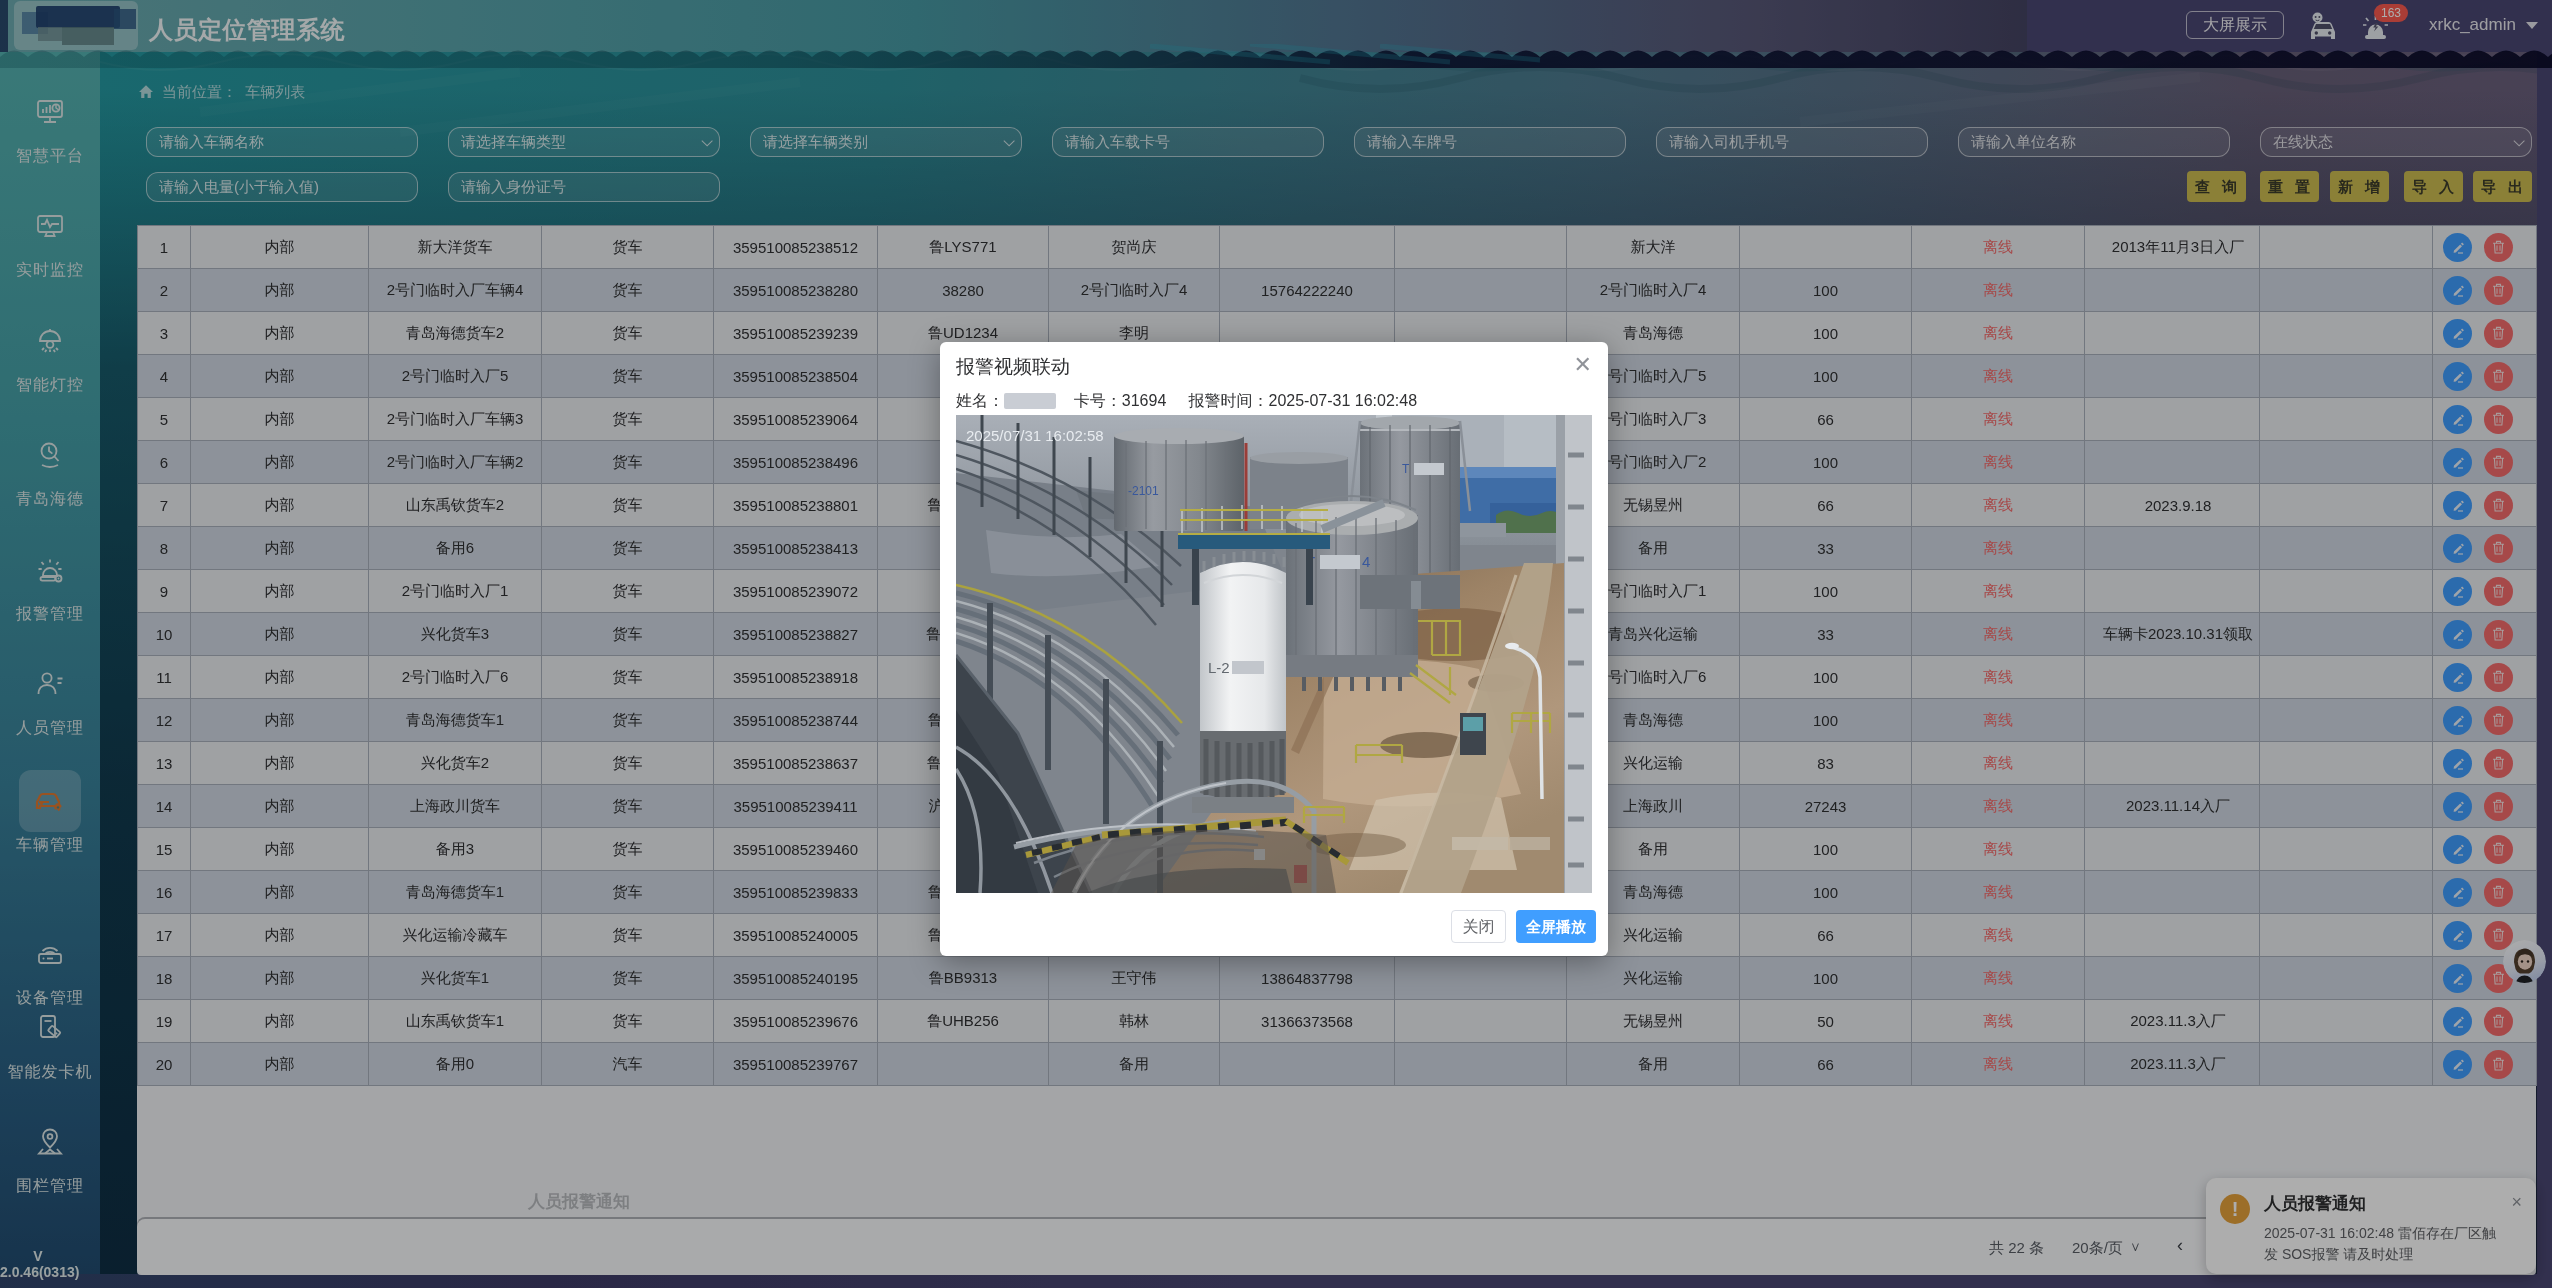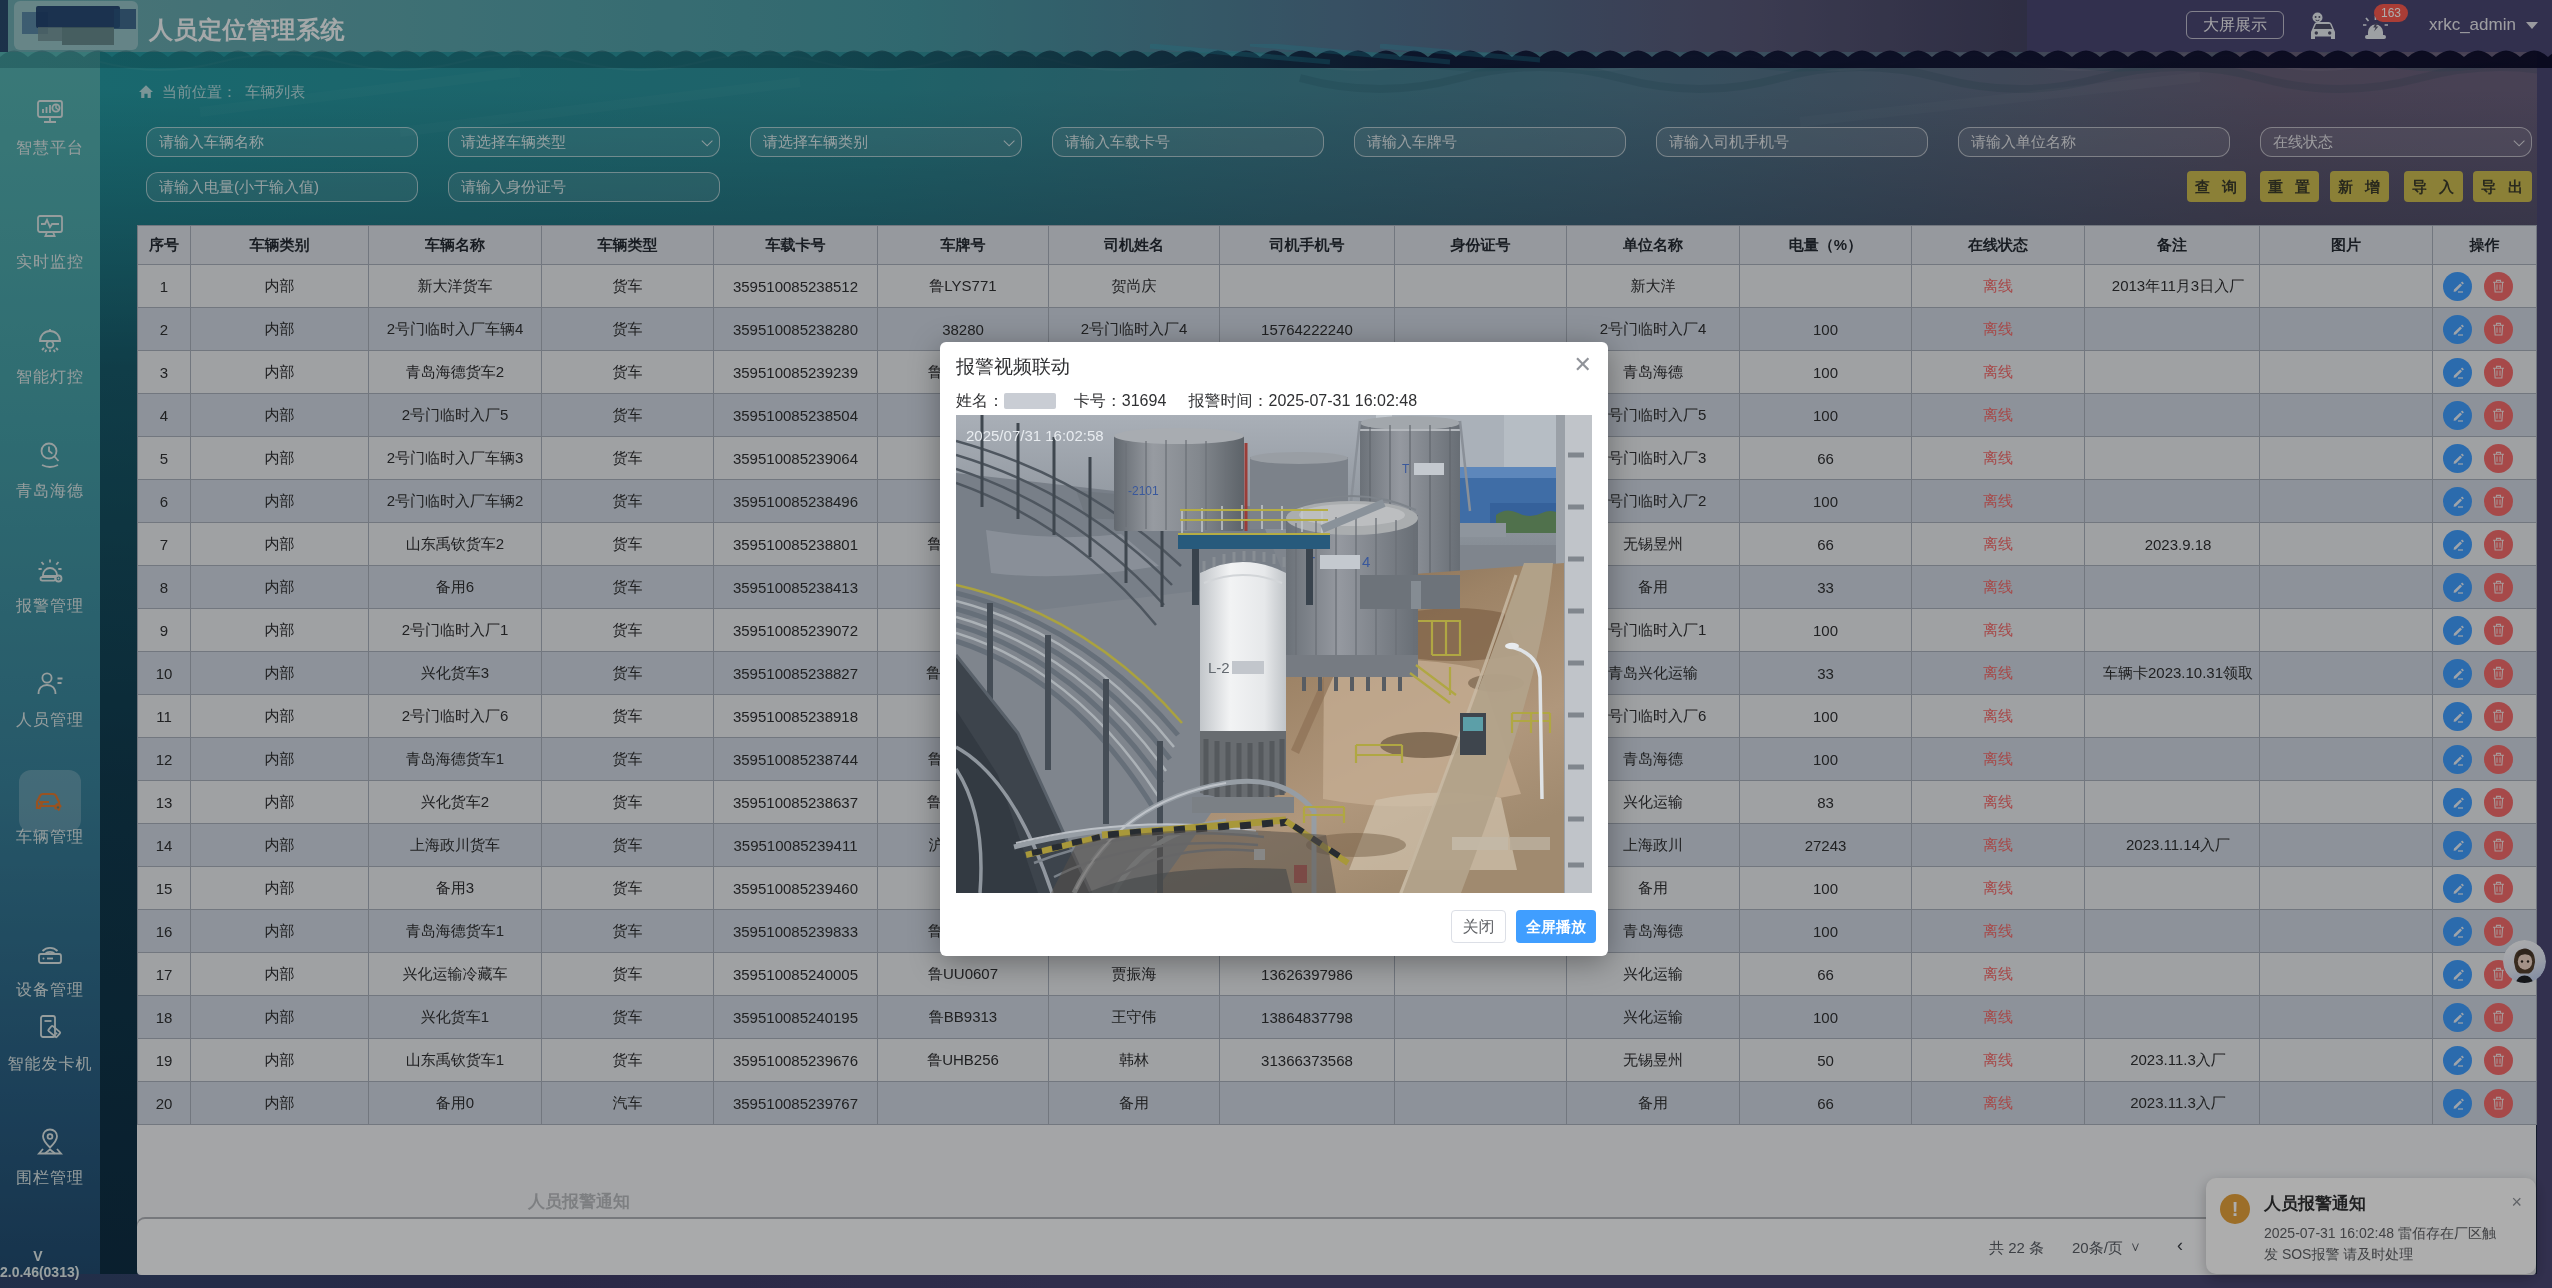--- a/index.html
+++ b/index.html
@@ -20,21 +20,21 @@
 .hicon{position:absolute;top:13px;color:#e8ecf2}
 .badge{position:absolute;left:2366px;top:4px;min-width:34px;height:18px;background:#fb5a50;border-radius:9px;color:#fff;
  font-size:12px;text-align:center;line-height:18px;padding:0 4px}
 .uname{position:absolute;left:2421px;top:15px;color:rgba(255,255,255,0.88);font-size:17px}
 .caret{position:absolute;left:2518px;top:22px;width:0;height:0;border-left:6px solid transparent;border-right:6px solid transparent;border-top:7px solid rgba(255,255,255,0.85)}
 .band{position:absolute;left:0;top:44px;width:2552px;height:24px;z-index:2}
 
 .sidebar{position:absolute;left:0;top:52px;width:100px;height:1222px;
  background:linear-gradient(180deg,#55b3b1 0%,#46a0a8 30%,#39829b 60%,#2a5f83 85%,#224c71 100%);z-index:1}
 .mi{position:absolute;left:0;width:100px;text-align:center;color:#dde8e8}
-.mi .lbl{font-size:16px;margin-top:6px;letter-spacing:1px}
+.mi .lbl{font-size:16px;margin-top:14px;letter-spacing:1px}
 .mi svg{display:inline-block}
 .sel{position:absolute;left:19px;width:62px;height:62px;background:rgba(255,255,255,0.22);border-radius:12px}
 .ver{position:absolute;left:0;top:1196px;width:76px;text-align:center;color:#e2ecec;font-size:14px;font-weight:bold}
 
 .content{position:absolute;left:100px;top:52px;width:2437px;height:1222px;z-index:1;
  background-image:linear-gradient(to bottom,rgba(10,28,52,0) 3%,rgba(10,28,52,0.5) 26%,rgba(10,28,52,0.75) 60%,rgba(10,28,52,0.85) 100%),
  linear-gradient(100deg,#259aa2 0%,#2f909a 30%,#50798e 58%,#686079 82%,#6d6181 100%)}
 .waves{position:absolute;left:0;top:0;width:2437px;height:90px;opacity:.5}
 .crumb{position:absolute;left:38px;top:31px;color:rgba(255,255,255,0.66);font-size:15px}
 .crumb svg{vertical-align:-2px;margin-right:8px}
@@ -234,37 +234,20 @@
         <col style="width:175px">
         <col style="width:172px">
         <col style="width:173px">
         <col style="width:172px">
         <col style="width:173px">
         <col style="width:175px">
         <col style="width:173px">
         <col style="width:104px">
       </colgroup>
 <tbody>
-        <tr>
-          <th>序号</th>
-          <th>车辆类别</th>
-          <th>车辆名称</th>
-          <th>车辆类型</th>
-          <th>车载卡号</th>
-          <th>车牌号</th>
-          <th>司机姓名</th>
-          <th>司机手机号</th>
-          <th>身份证号</th>
-          <th>单位名称</th>
-          <th>电量（%）</th>
-          <th>在线状态</th>
-          <th>备注</th>
-          <th>图片</th>
-          <th>操作</th>
-        </tr>
 <tr class="odd">
           <td>1</td>
           <td>内部</td>
           <td>新大洋货车</td>
           <td>货车</td>
           <td>359510085238512</td>
           <td>鲁LYS771</td>
           <td>贺尚庆</td>
           <td></td>
           <td></td>

